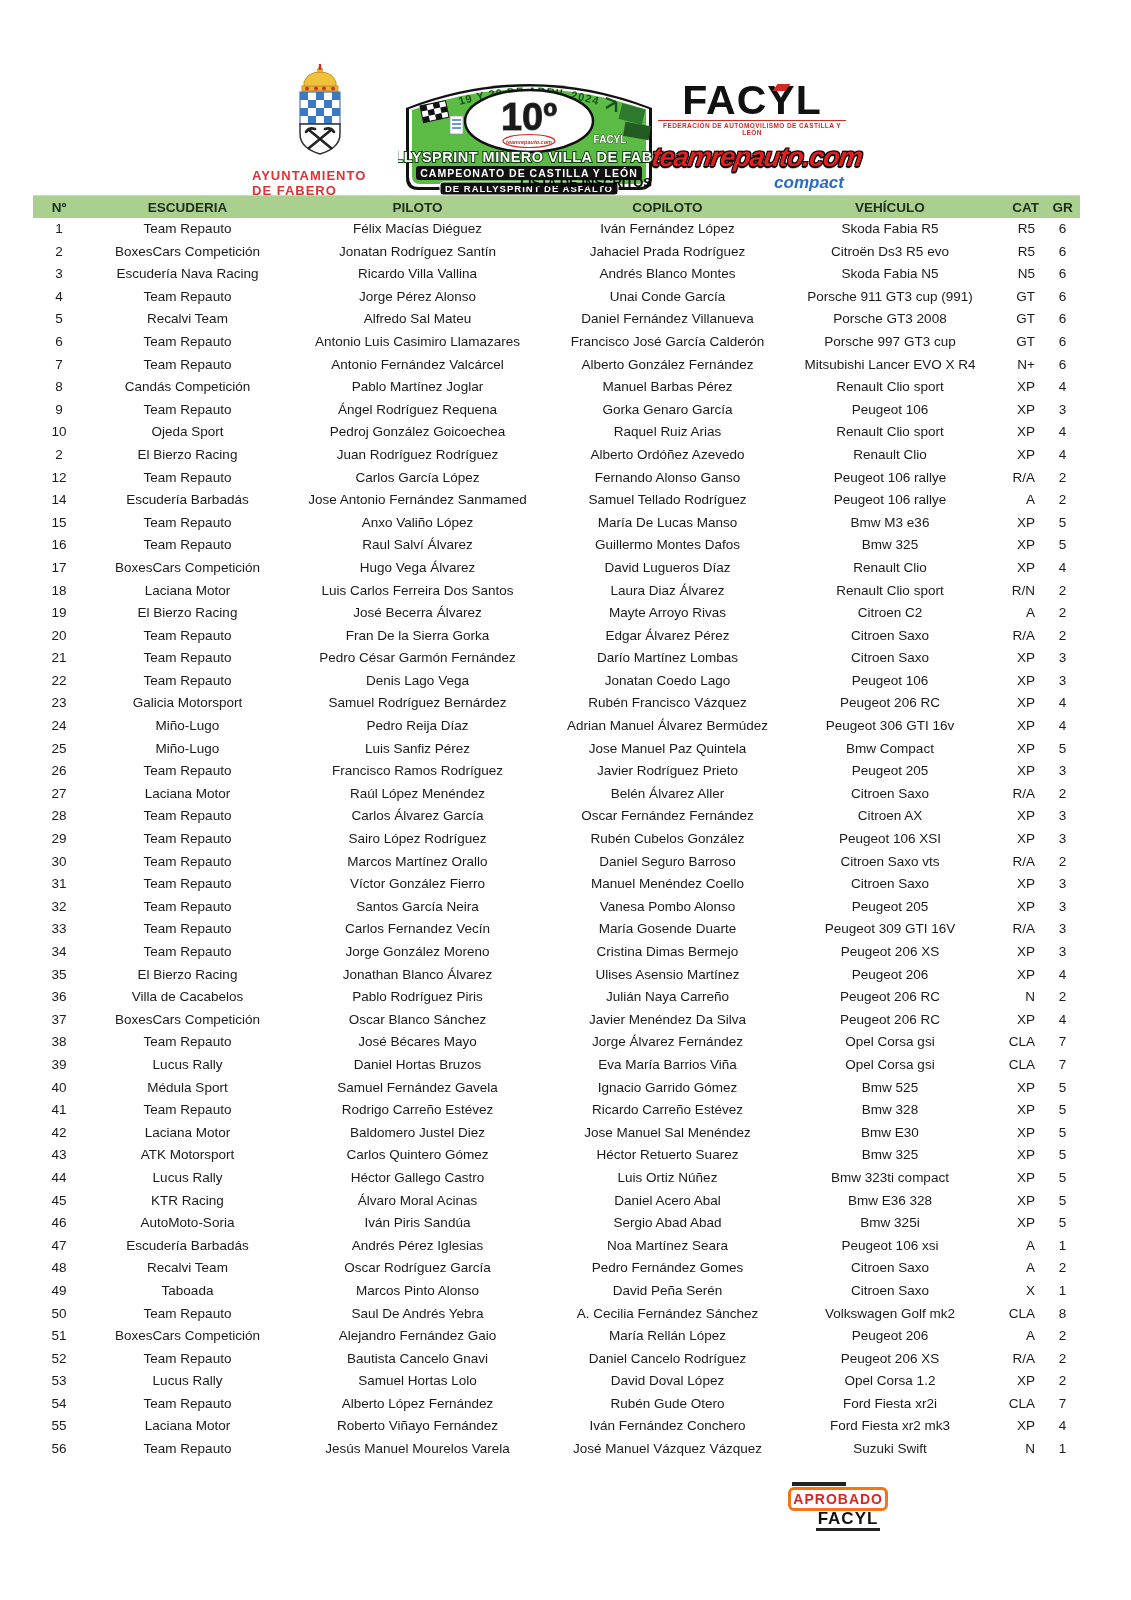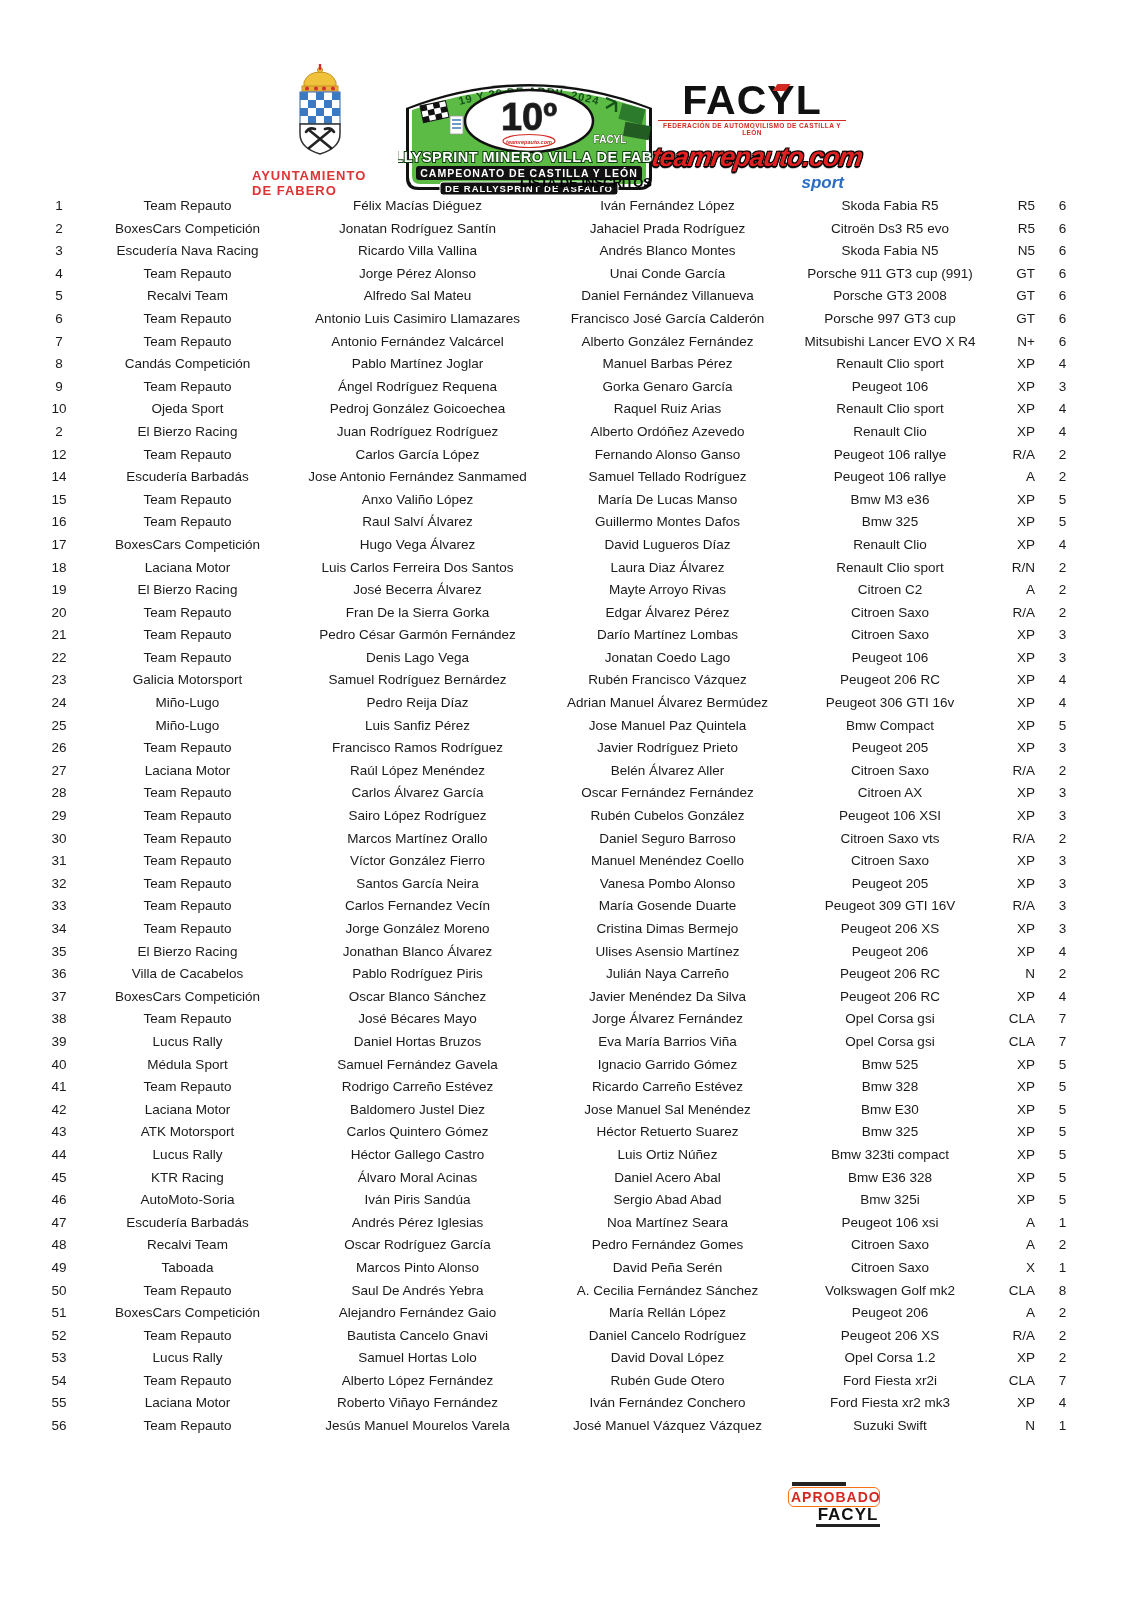--- a/index.html
+++ b/index.html
@@ -31,21 +31,21 @@
   .thead, .trow { display:grid; grid-template-columns:52px 205px 255px 245px 200px 55px 35px; }
   .thead { background:#a9d08e; height:23px; line-height:23px; font-size:13.5px; font-weight:600; color:#1f2d1f; border-top:1px solid #c6e0b4; }
   .trow { height:22.6px; line-height:22.6px; font-size:13.5px; }
   .tcell { text-align:center; white-space:nowrap; overflow:visible; }
   .tcell.c5 { text-align:right; padding-right:10px; }
   .thead .tcell.c5 { padding-right:6px; }
 
   
   .stamp { position:absolute; left:788px; top:1482px; width:112px; }
   .stamp .tinybar { height:4px; background:#222; width:54px; margin-left:4px; margin-bottom:1px; }
-  .stamp .approved { border:1px solid #f97316; border-radius:6px; color:#d22a22; font-weight:900; font-size:14px; letter-spacing:1px; text-align:right; padding:1px 2px; width:92px; background:rgba(255,255,255,.8); }
+  .stamp .approved { border:3px solid #f97316; border-radius:6px; color:#d22a22; font-weight:900; font-size:14px; letter-spacing:1px; text-align:right; padding:1px 2px; width:100px; background:rgba(255,255,255,.8); }
   .stamp .org { font-weight:900; font-size:17px; letter-spacing:1px; color:#111; text-align:center; margin-left:28px; width:64px; line-height:16px; }
   .stamp .tinybar2 { height:3px; background:#222; width:64px; margin-left:28px; margin-top:1px; }
 </style>
 </head>
 <body>
 
 <div id="page">
 
   <div class="crest-block">
     <svg width="136" height="100" viewBox="0 0 136 100">
@@ -138,26 +138,35 @@
     </svg>
   </div>
 
   <div class="facyl-block">
     <div class="facyl-word">
       <span>FACYL</span>
       <span class="ywedge"></span>
     </div>
     <div class="facyl-sub">FEDERACIÓN DE AUTOMOVILISMO DE CASTILLA Y LEÓN</div>
     <div class="teamrep">teamrepauto.com</div>
-    <div class="rallye">sport</div>
+    <div class="rallye">compact</div>
   </div>
 
   <div class="list-title">LISTA DE INSCRITOS</div>
 
   <div class="table">
+    <div class="thead">
+      <div class="tcell c0">Nº</div>
+      <div class="tcell c1">ESCUDERIA</div>
+      <div class="tcell c2">PILOTO</div>
+      <div class="tcell c3">COPILOTO</div>
+      <div class="tcell c4">VEHÍCULO</div>
+      <div class="tcell c5">CAT</div>
+      <div class="tcell c6">GR</div>
+    </div>
     <div>
         <div class="trow">
           <div class="tcell c0">1</div>
           <div class="tcell c1">Team Repauto</div>
           <div class="tcell c2">Félix Macías Diéguez</div>
           <div class="tcell c3">Iván Fernández López</div>
           <div class="tcell c4">Skoda Fabia R5</div>
           <div class="tcell c5">R5</div>
           <div class="tcell c6">6</div>
         </div>

